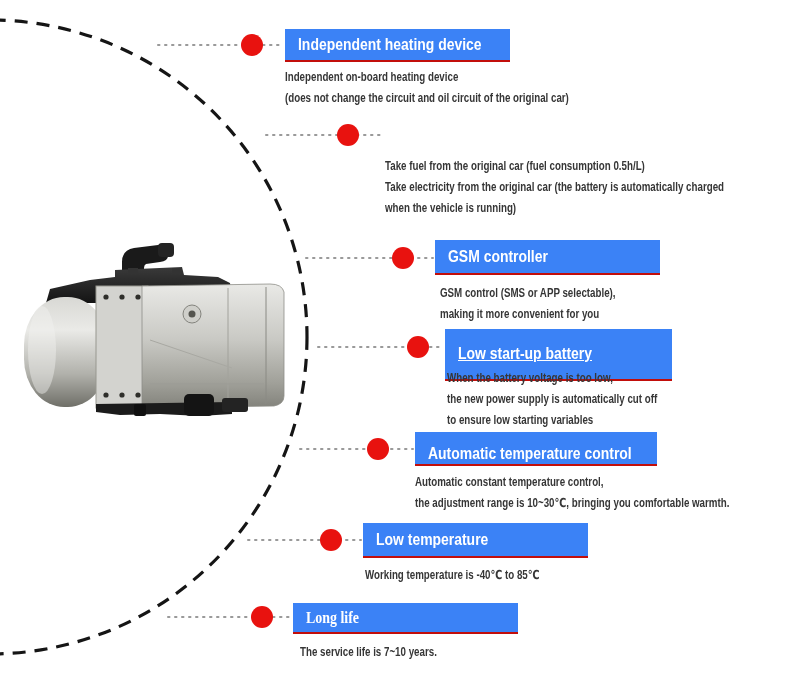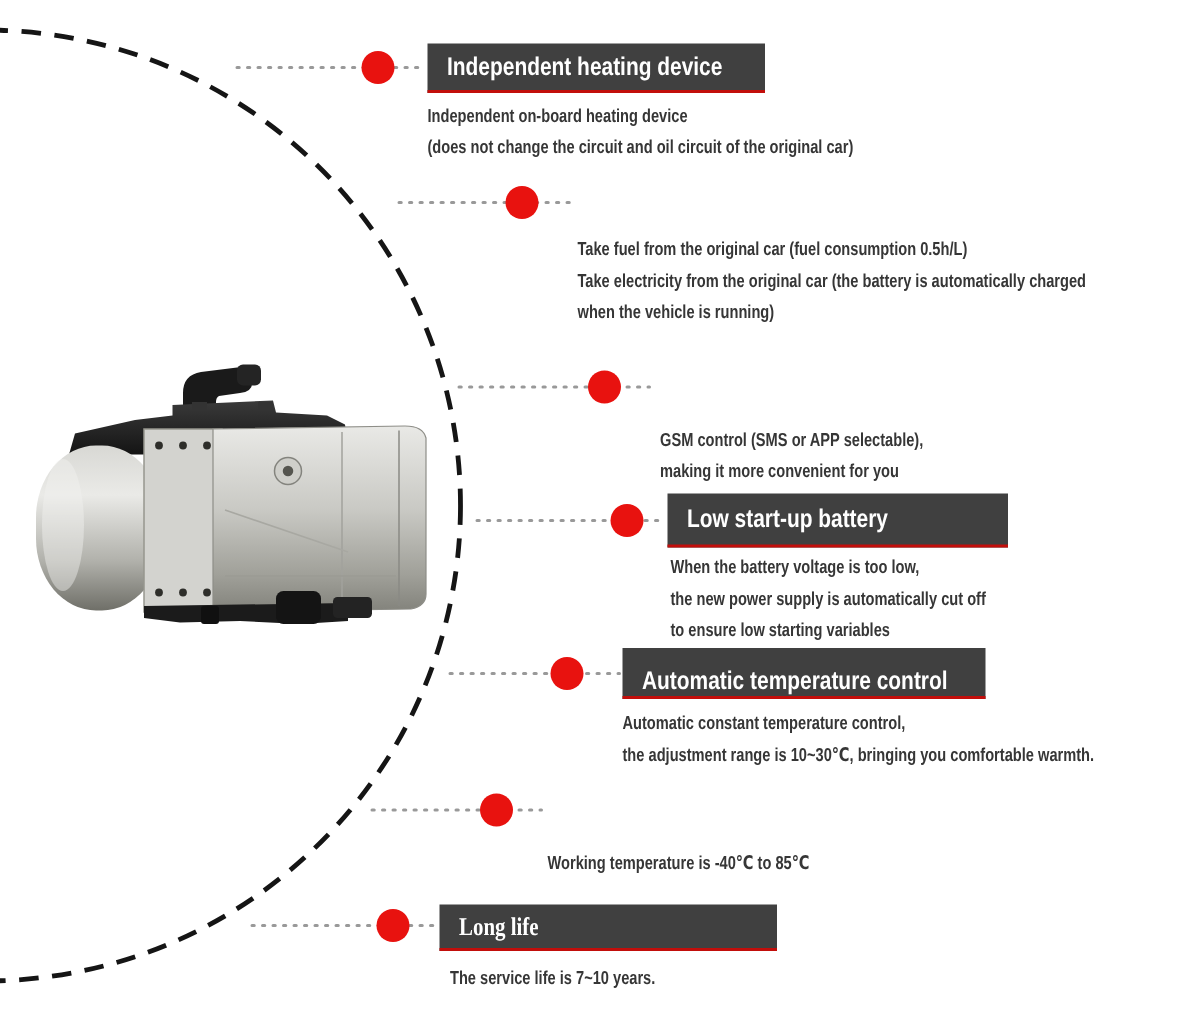--- a/index.html
+++ b/index.html
@@ -5,21 +5,21 @@
   html,body{margin:0;padding:0;}
   body{
     width:800px;height:676px;position:relative;overflow:hidden;
     background:#ffffff;
     font-family:"Liberation Sans","DejaVu Sans",sans-serif;
   }
   #stage{position:absolute;inset:0;width:800px;height:676px;}
   svg.decor{position:absolute;left:0;top:0;pointer-events:none;}
   .banner{
     position:absolute;
-    background:#404040;
+    background:#3b82f6;
     border-bottom:2px solid #c20e0b;
     color:#ffffff;
     display:flex;align-items:center;
     box-sizing:border-box;
     padding-left:13px;
   }
   .banner .btxt{
     font-size:17px;font-weight:bold;white-space:nowrap;
     display:inline-block;transform:scaleX(0.82);transform-origin:0 50%;
   }
@@ -123,42 +123,48 @@
     <div>Independent on-board heating device</div>
     <div>(does not change the circuit and oil circuit of the original car)</div>
   </div>
 
   <div class="desc" style="left:385px;top:156px;">
     <div>Take fuel from the original car (fuel consumption 0.5h/L)</div>
     <div>Take electricity from the original car (the battery is automatically charged</div>
     <div>when the vehicle is running)</div>
   </div>
 
+  <div class="banner" style="left:435px;top:240px;width:225px;height:35px;">
+    <span class="btxt">GSM controller</span>
+  </div>
   <div class="desc" style="left:440px;top:283px;">
     <div>GSM control (SMS or APP selectable),</div>
     <div>making it more convenient for you</div>
   </div>
 
-  <div class="banner" style="left:445px;top:329px;width:227px;height:36px;">
+  <div class="banner" style="left:445px;top:329px;width:227px;height:52px;text-decoration:underline;">
     <span class="btxt">Low start-up battery</span>
   </div>
   <div class="desc" style="left:447px;top:368px;">
     <div>When the battery voltage is too low,</div>
     <div>the new power supply is automatically cut off</div>
     <div>to ensure low starting variables</div>
   </div>
 
   <div class="banner" style="left:415px;top:432px;width:242px;height:34px;align-items:flex-end;">
     <span class="btxt">Automatic temperature control</span>
   </div>
   <div class="desc" style="left:415px;top:472px;">
     <div>Automatic constant temperature control,</div>
     <div>the adjustment range is 10~30℃, bringing you comfortable warmth.</div>
   </div>
 
+  <div class="banner" style="left:363px;top:523px;width:225px;height:35px;">
+    <span class="btxt">Low temperature</span>
+  </div>
   <div class="desc" style="left:365px;top:565px;">
     <div>Working temperature is -40℃ to 85℃</div>
   </div>
 
   <div class="banner" style="left:293px;top:603px;width:225px;height:31px;font-family:Liberation Serif, serif;">
     <span class="btxt">Long life</span>
   </div>
   <div class="desc" style="left:300px;top:642px;">
     <div>The service life is 7~10 years.</div>
   </div>

